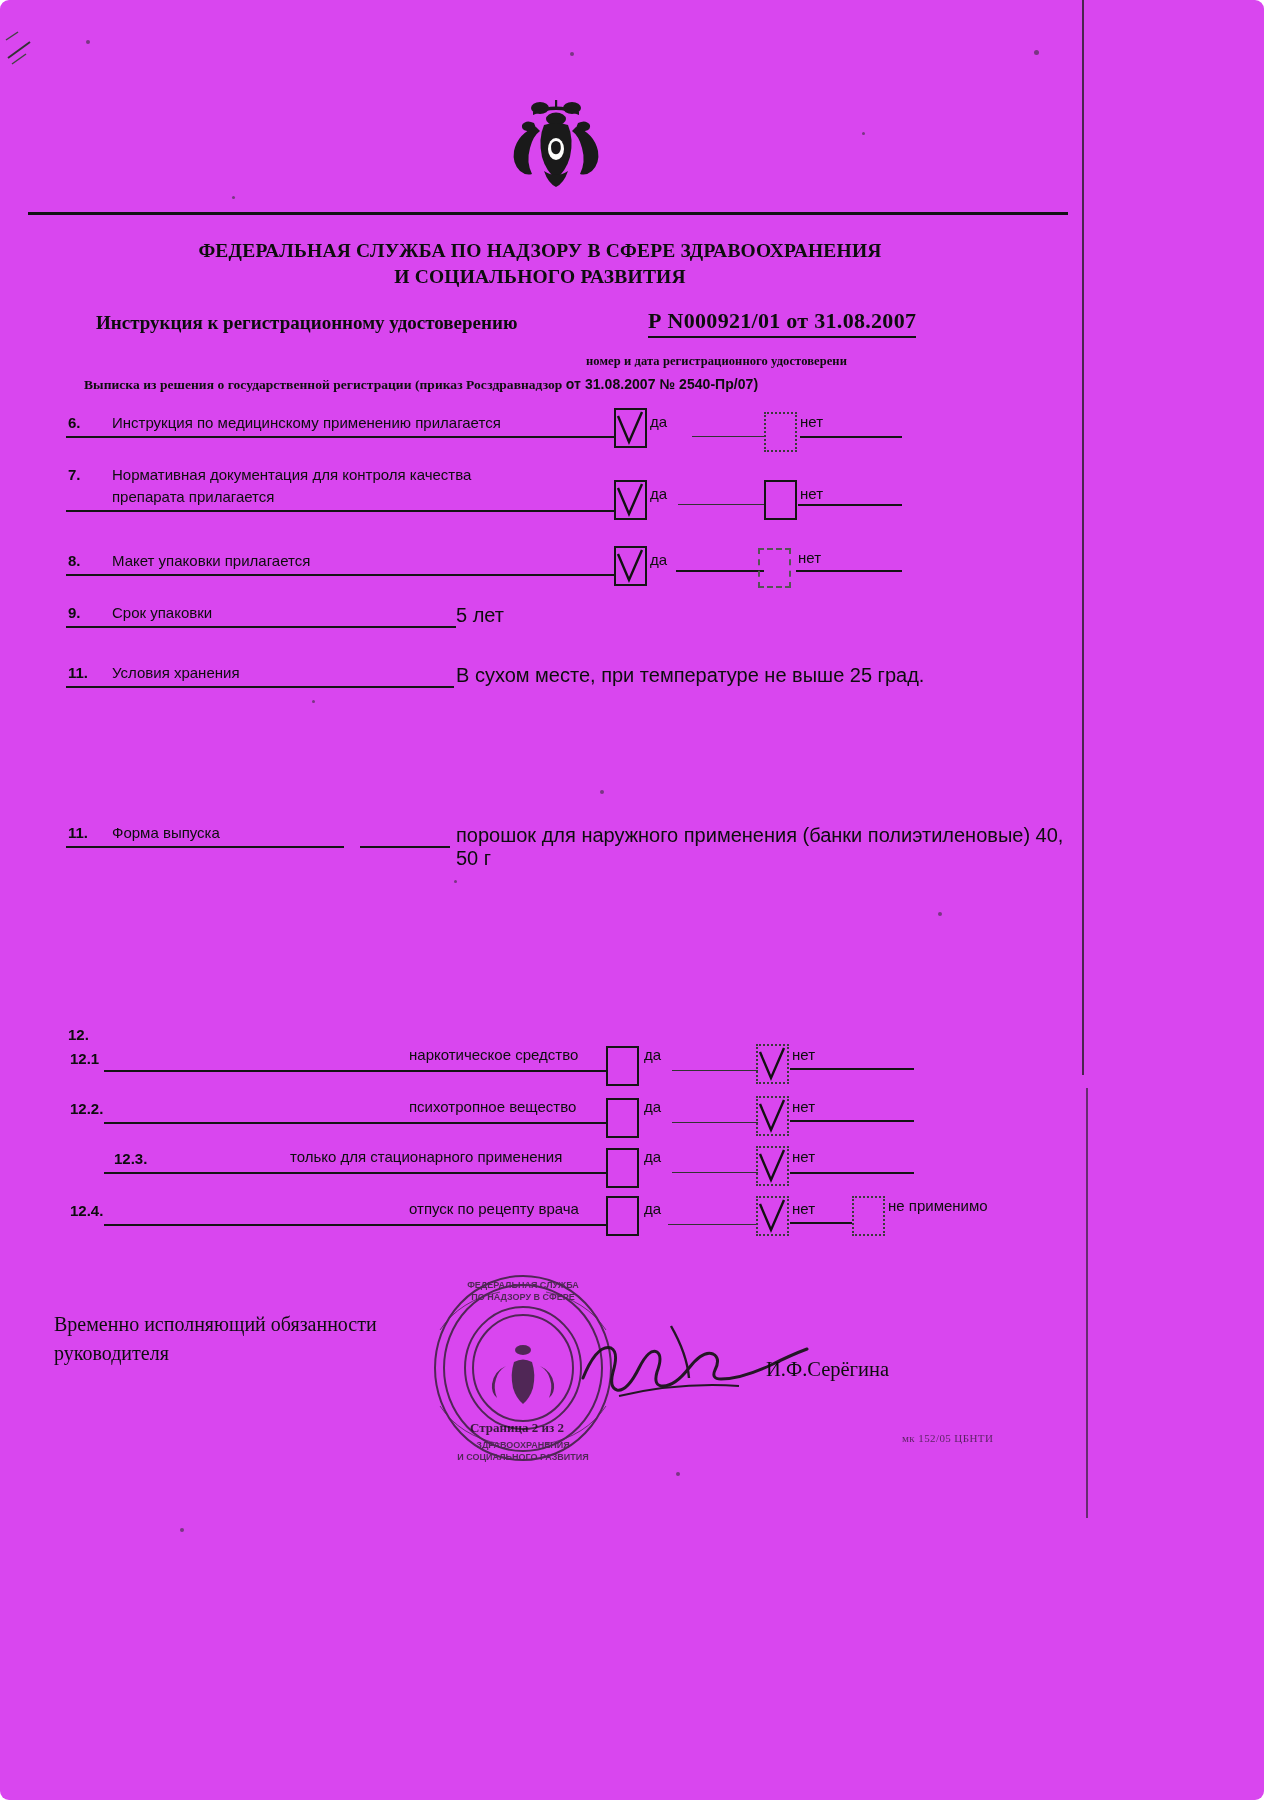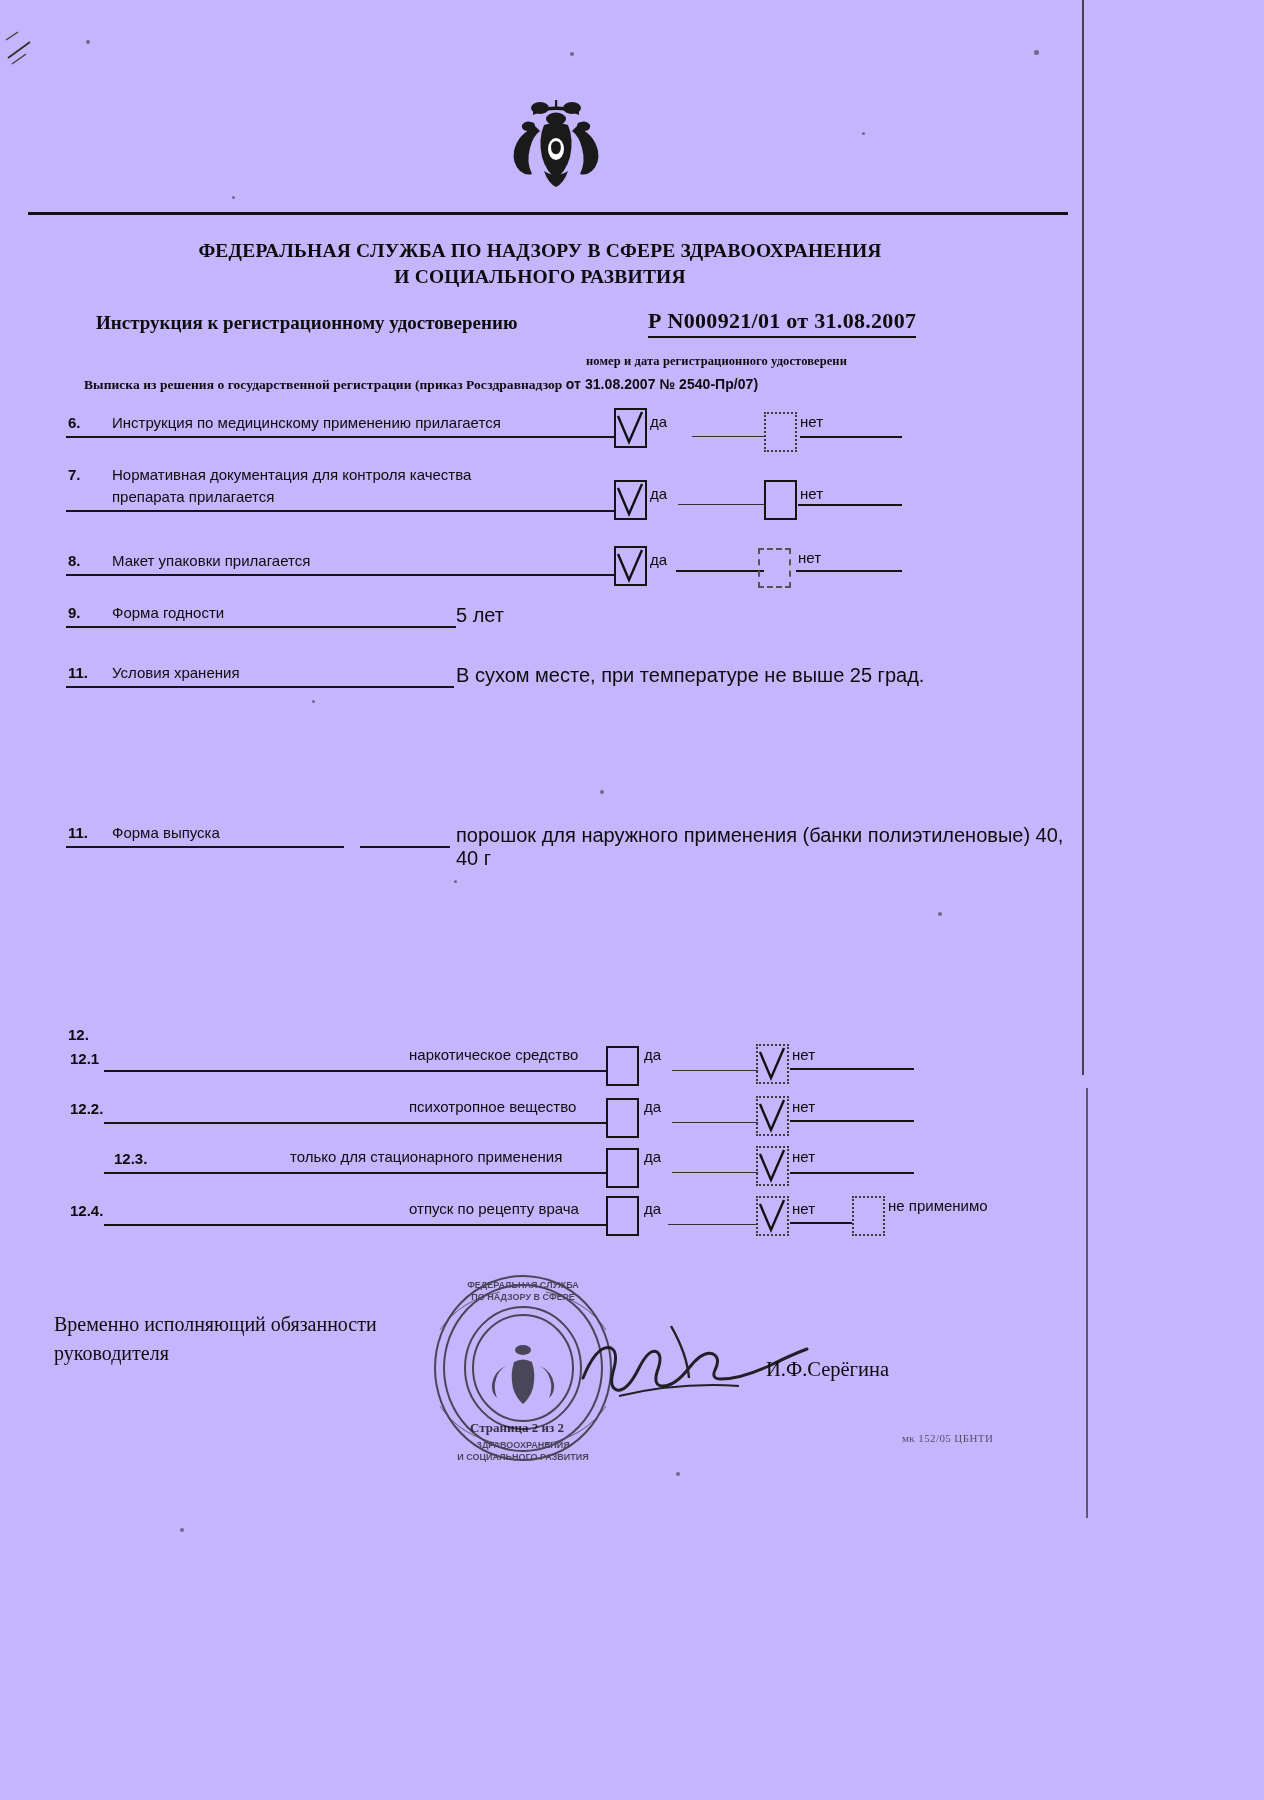--- a/index.html
+++ b/index.html
@@ -4,24 +4,25 @@
 <style>
   html, body {
     margin: 0;
     padding: 0;
     background: #ffffff;
   }
   .page {
     position: relative;
     width: 1264px;
     height: 1800px;
-    background: #c4b5fd;
+    background: #d946ef;
     font-family: "Liberation Sans", sans-serif;
     color: #0d0d0d;
     overflow: hidden;
+    border-radius: 9px;
   }
 
   
   .speck {
     position: absolute;
     background: #2a2a2a;
     border-radius: 50%;
     opacity: .55;
   }
 
@@ -327,35 +328,35 @@
       <path d="M4 8 L15 34 L28 4" stroke="#111" stroke-width="2.4" fill="none"></path>
     </svg>
   </div>
   <div class="cb-label" style="left:650px;top:551px;">да</div>
   <div class="rule" style="left:676px;top:570px;width:88px;"></div>
   <div class="cbox faint" style="left:758px;top:548px;"></div>
   <div class="cb-label" style="left:798px;top:549px;">нет</div>
   <div class="rule" style="left:796px;top:570px;width:106px;"></div>
 
   <div class="num" style="left:68px;top:604px;">9.</div>
-  <div class="txt" style="left:112px;top:604px;">Форма годности</div>
+  <div class="txt" style="left:112px;top:604px;">Срок упаковки</div>
   <div class="rule" style="left:66px;top:626px;width:390px;"></div>
   <div class="val" style="left:456px;top:604px;">5 лет</div>
 
   <div class="num" style="left:68px;top:664px;">11.</div>
   <div class="txt" style="left:112px;top:664px;">Условия хранения</div>
   <div class="rule" style="left:66px;top:686px;width:388px;"></div>
   <div class="val" style="left:456px;top:664px;">В сухом месте, при температуре не выше 25 град.</div>
 
   <div class="num" style="left:68px;top:824px;">11.</div>
   <div class="txt" style="left:112px;top:824px;">Форма выпуска</div>
   <div class="rule" style="left:66px;top:846px;width:278px;"></div>
   <div class="rule" style="left:360px;top:846px;width:90px;"></div>
   <div class="val" style="left:456px;top:824px;">порошок для наружного применения (банки полиэтиленовые) 40,</div>
-  <div class="val" style="left:456px;top:847px;">40 г</div>
+  <div class="val" style="left:456px;top:847px;">50 г</div>
 
   <div class="num" style="left:68px;top:1026px;">12.</div>
 
   <div class="num" style="left:70px;top:1050px;">12.1</div>
   <div class="txt" style="left:409px;top:1046px;">наркотическое средство</div>
   <div class="rule" style="left:104px;top:1070px;width:502px;"></div>
   <div class="cbox" style="left:606px;top:1046px;"></div>
   <div class="cb-label" style="left:644px;top:1046px;">да</div>
   <div class="rule thin" style="left:672px;top:1070px;width:86px;"></div>
   <div class="cbox dotted" style="left:756px;top:1044px;">

